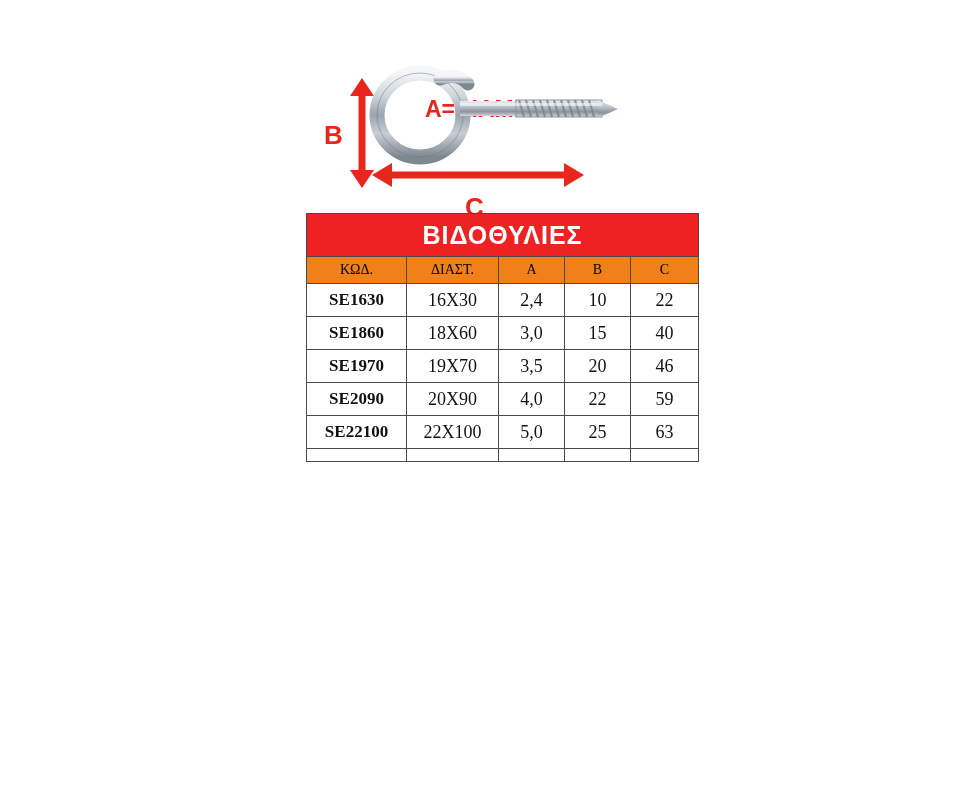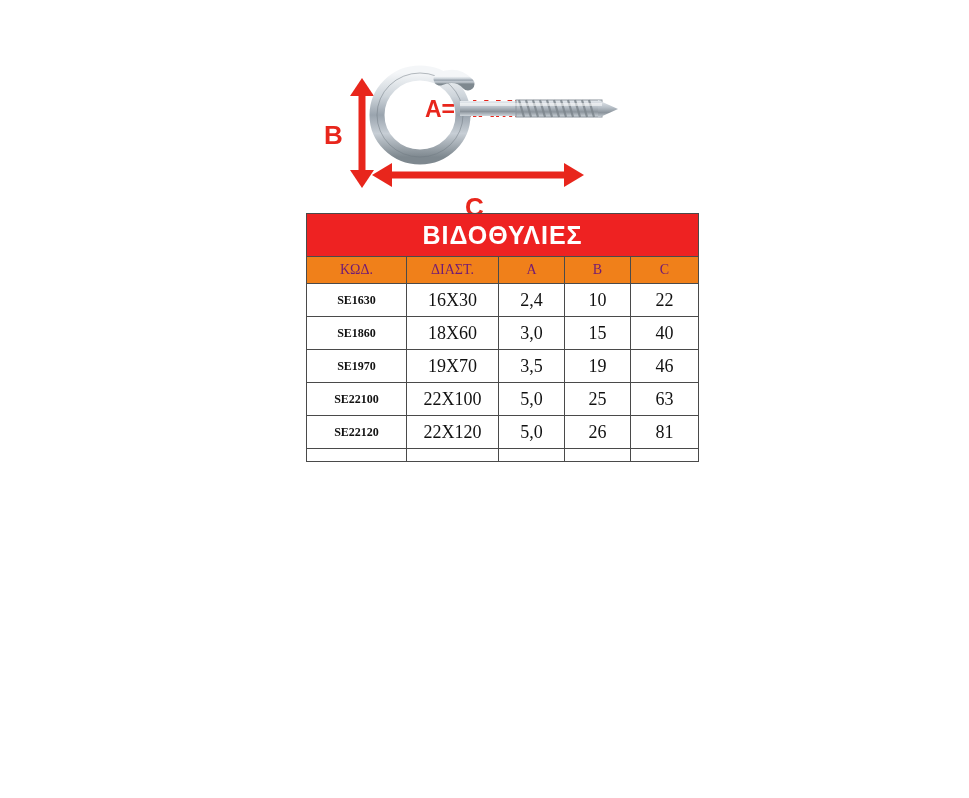--- a/index.html
+++ b/index.html
@@ -106,37 +106,37 @@
     font-weight: bold;
     font-size: 25px;
     letter-spacing: 1px;
     height: 42px;
     border: 1px solid #ee2222;
     border-bottom: 1px solid #4a4a4a;
   }
 
   .head-row td {
     background: #f0801a;
-    color: #701a75;
+    color: #000000;
     font-family: "Liberation Serif", serif;
     font-size: 14px;
     height: 26px;
     font-weight: normal;
   }
 
   .data-row td {
     height: 32px;
     font-size: 18px;
     color: #111111;
     background: #ffffff;
   }
   .data-row td.code {
     font-family: "Liberation Serif", serif;
     font-weight: bold;
-    font-size: 12px;
+    font-size: 17px;
   }
 
   .last-row td {
     height: 12px;
     border-bottom: 1px solid #4a4a4a;
   }
 
   col.c-code { width: 100px; }
   col.c-dim  { width: 92px; }
   col.c-a    { width: 66px; }
@@ -245,37 +245,37 @@
           <td class="code">SE1860</td>
           <td>18X60</td>
           <td>3,0</td>
           <td>15</td>
           <td>40</td>
         </tr>
         <tr class="data-row">
           <td class="code">SE1970</td>
           <td>19X70</td>
           <td>3,5</td>
-          <td>19</td>
+          <td>20</td>
           <td>46</td>
+        </tr>
+        <tr class="data-row">
+          <td class="code">SE2090</td>
+          <td>20X90</td>
+          <td>4,0</td>
+          <td>22</td>
+          <td>59</td>
         </tr>
         <tr class="data-row">
           <td class="code">SE22100</td>
           <td>22X100</td>
           <td>5,0</td>
           <td>25</td>
           <td>63</td>
         </tr>
-        <tr class="data-row">
-          <td class="code">SE22120</td>
-          <td>22X120</td>
-          <td>5,0</td>
-          <td>26</td>
-          <td>81</td>
-        </tr>
         <tr class="last-row">
           <td></td>
           <td></td>
           <td></td>
           <td></td>
           <td></td>
         </tr>
       </tbody>
     </table>
   </div>

